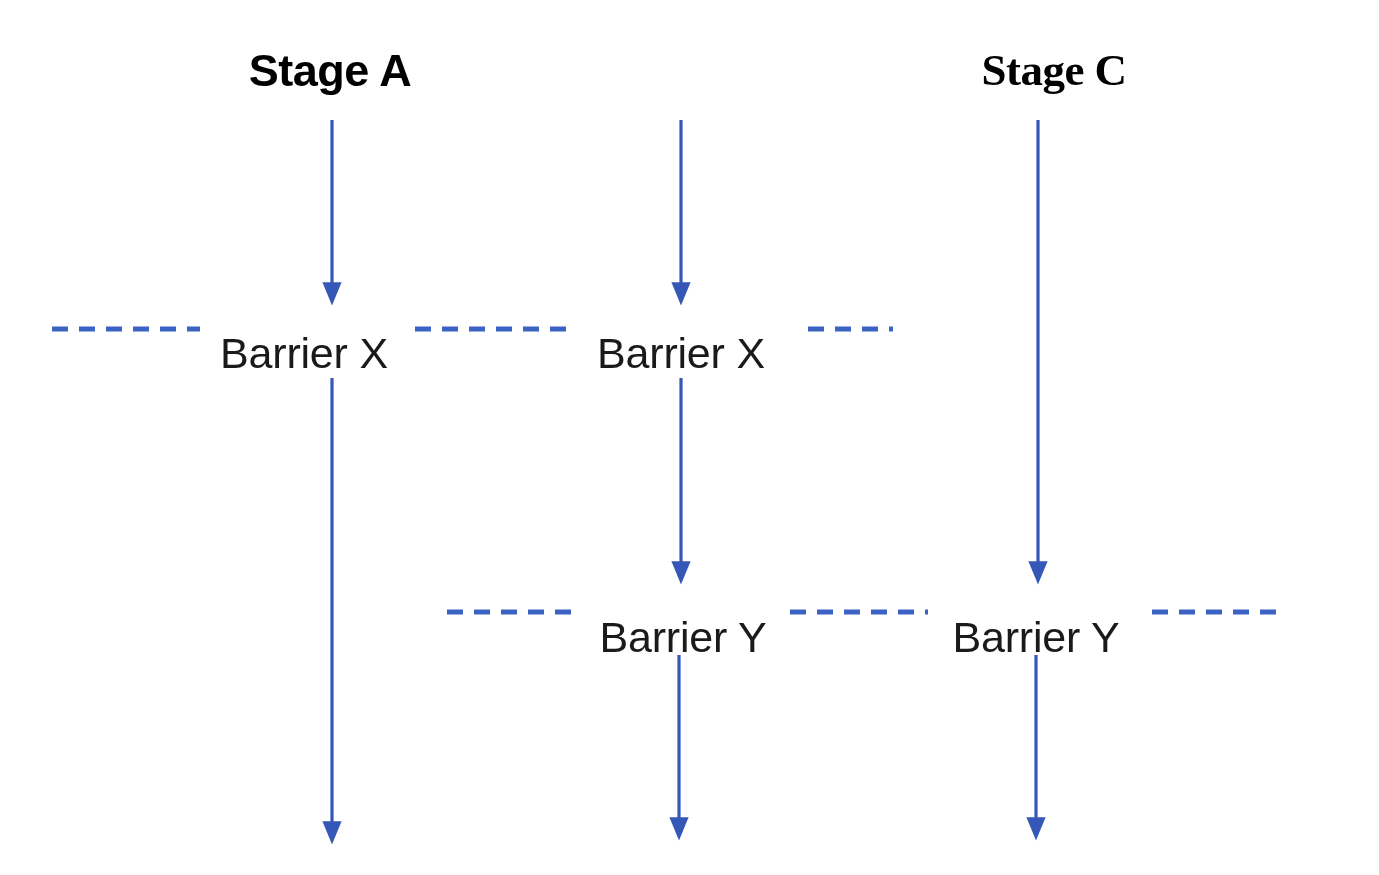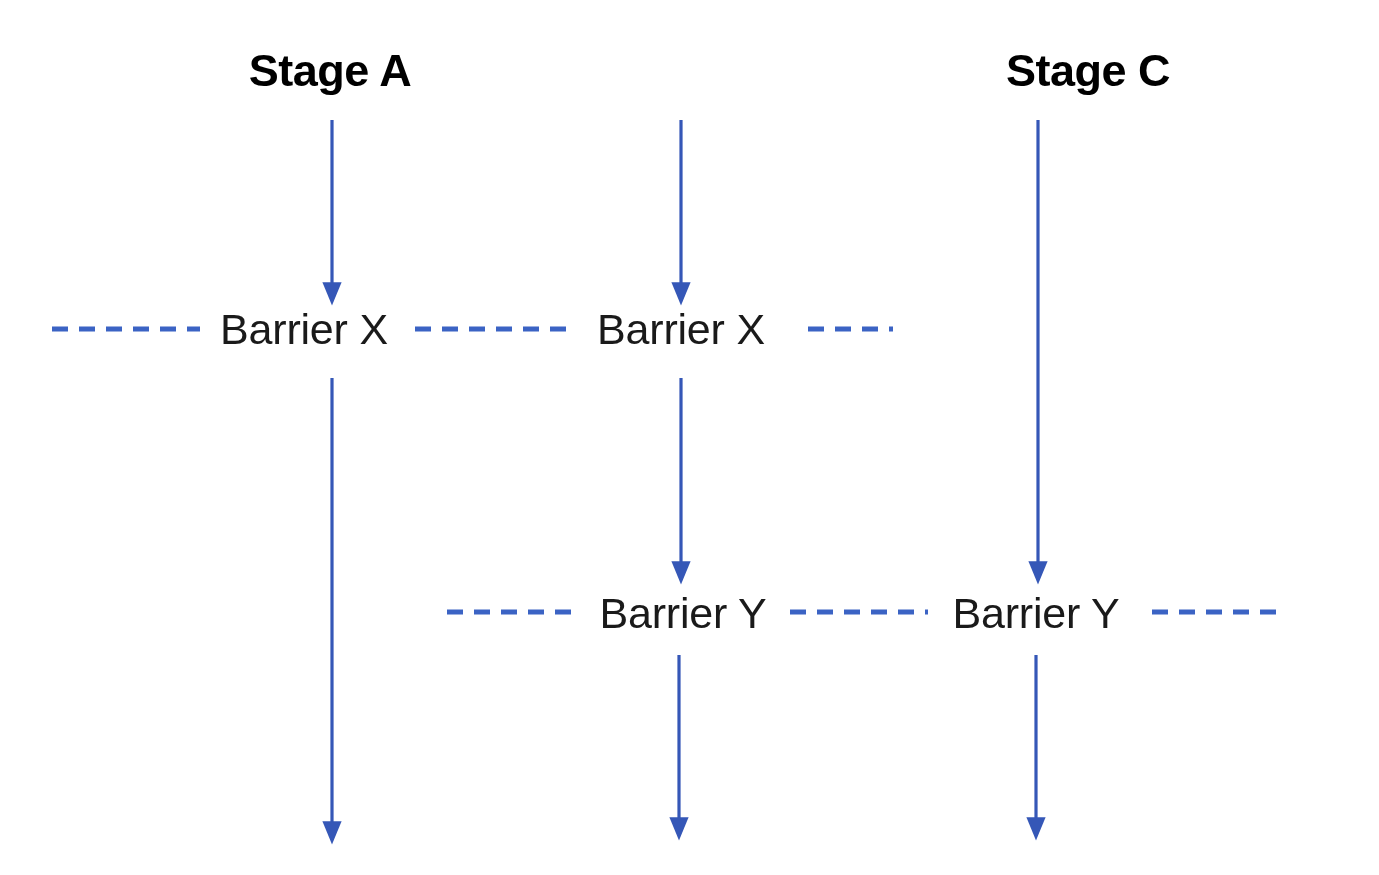--- a/index.html
+++ b/index.html
@@ -41,20 +41,21 @@
   .barrier-label {
     position: absolute;
     font-family: "Liberation Sans", sans-serif;
     font-weight: normal;
     font-size: 43px;
     line-height: 43px;
     color: #1a1a1a;
     white-space: nowrap;
     transform: translateX(-50%);
     letter-spacing: -0.2px;
+    margin-top: 24px;
   }
 </style>
 </head>
 <body>
 
 <div id="canvas">
 
   <svg id="diagram-svg" viewBox="0 0 1379 875" xmlns="http://www.w3.org/2000/svg">
     <defs>
       <marker id="arrowhead" markerWidth="9" markerHeight="9" refX="0.2" refY="3" orient="auto" markerUnits="strokeWidth">
@@ -76,20 +77,20 @@
       <line x1="52" y1="329" x2="200" y2="329"></line>
       <line x1="415" y1="329" x2="570" y2="329"></line>
       <line x1="808" y1="329" x2="893" y2="329"></line>
       <line x1="447" y1="612" x2="578" y2="612"></line>
       <line x1="790" y1="612" x2="928" y2="612"></line>
       <line x1="1152" y1="612" x2="1283" y2="612"></line>
     </g>
   </svg>
 
   <div class="stage-header" style="left:330px; top:48px;">Stage A</div>
-  <div class="stage-header" style="left:1088px; top:48px;">Stage C</div>
+  <div class="stage-header" style="left:1054px; top:48px;font-family:Liberation Serif, serif;">Stage C</div>
 
   <div class="barrier-label" style="left:304px; top:308px;">Barrier X</div>
   <div class="barrier-label" style="left:681px; top:308px;">Barrier X</div>
   <div class="barrier-label" style="left:683px; top:592px;">Barrier Y</div>
   <div class="barrier-label" style="left:1036px; top:592px;">Barrier Y</div>
 
 </div>
 
 </body></html>

